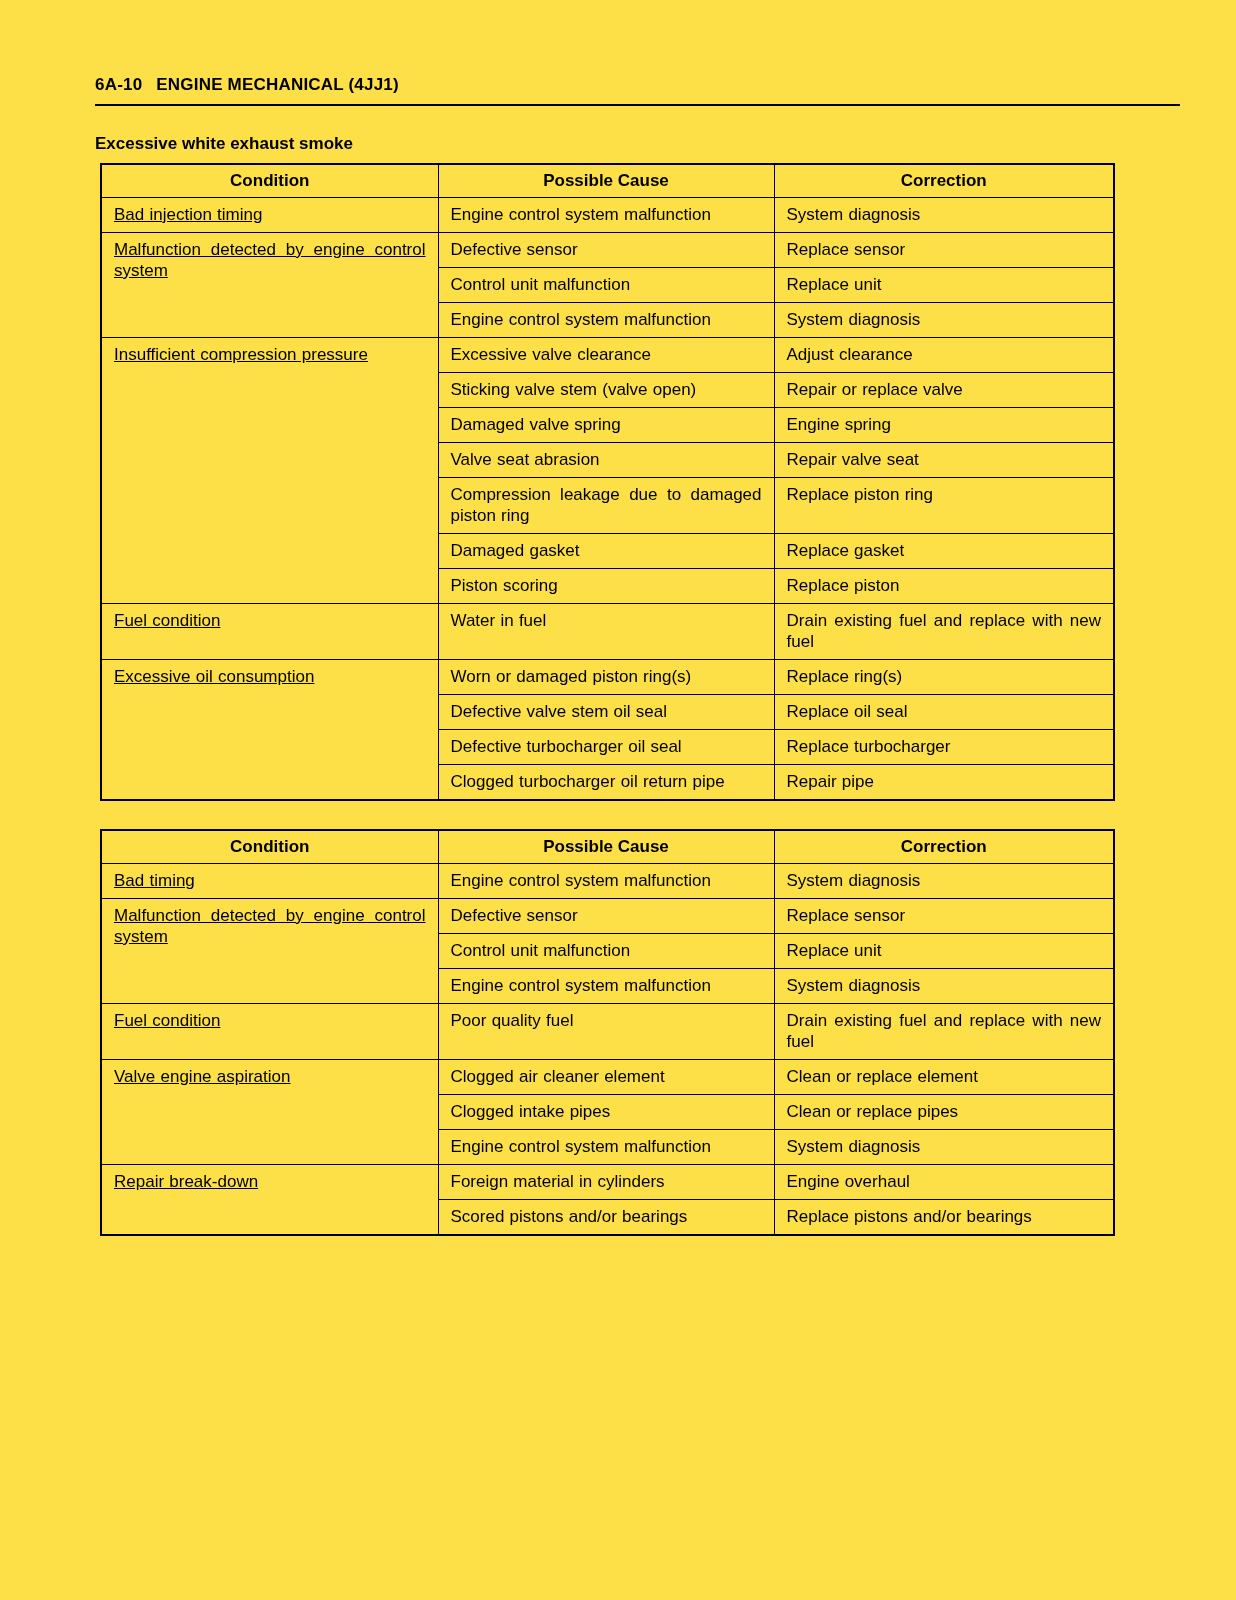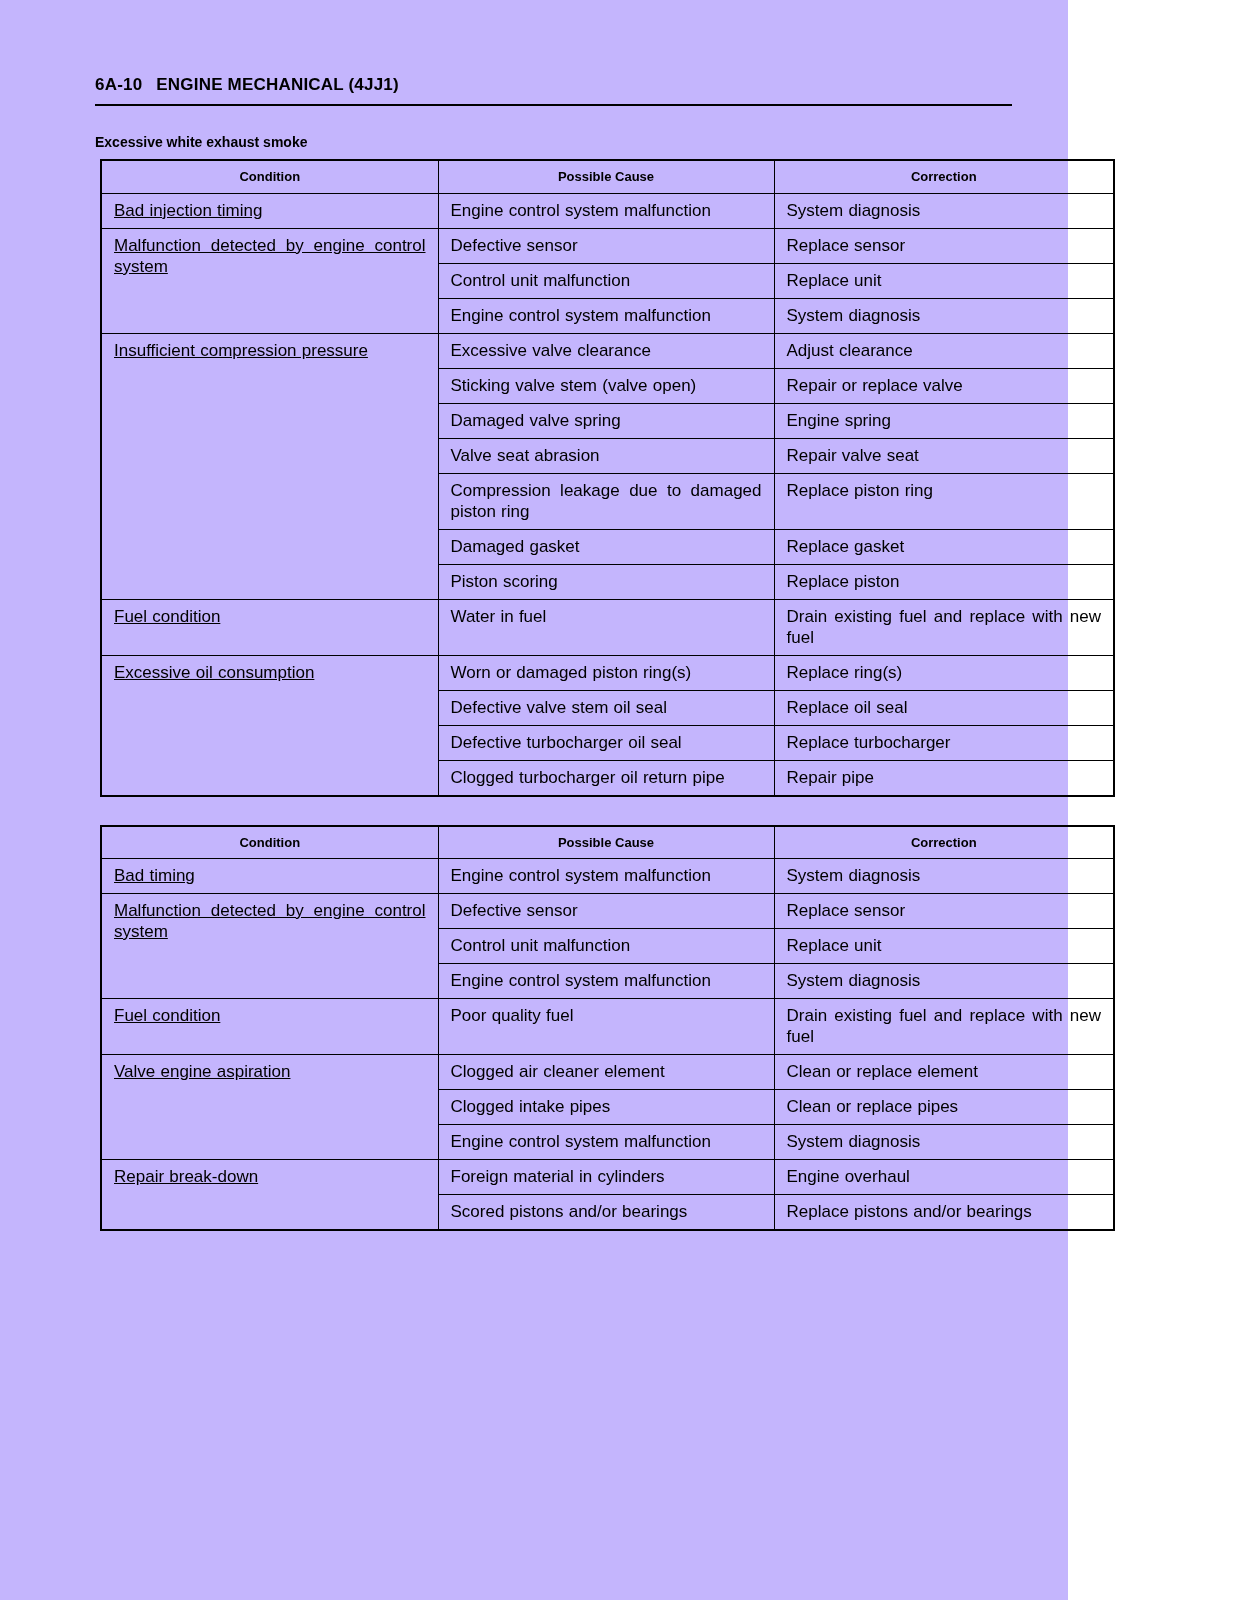--- a/index.html
+++ b/index.html
@@ -6,53 +6,53 @@
     html, body { background: #ffffff; }
     body {
       width: 1236px;
       height: 1600px;
       font-family: "Liberation Sans", sans-serif;
       color: #000000;
       position: relative;
       overflow: hidden;
     }
     .page {
-      width: 1068px;
+      width: 1236px;
       height: 1600px;
-      background: #c4b5fd;
+      background: #fde047;
       padding: 75px 56px 0 95px;
     }
     .page-header {
       font-size: 17px;
       font-weight: bold;
       letter-spacing: 0.2px;
       padding-bottom: 9px;
       border-bottom: 2px solid #000000;
       white-space: nowrap;
     }
     .page-header .code { margin-right: 14px; }
     .section { margin-top: 28px; }
     .section-title {
-      font-size: 14px;
+      font-size: 17px;
       font-weight: bold;
       margin-bottom: 9px;
     }
     table.troubleshoot {
       border-collapse: collapse;
       table-layout: fixed;
       width: 1013px;
       margin-left: 5px;
       border: 2px solid #000000;
     }
     table.troubleshoot col.c-condition  { width: 337px; }
     table.troubleshoot col.c-cause      { width: 336px; }
     table.troubleshoot col.c-correction { width: 340px; }
     table.troubleshoot th {
       border: 1px solid #000000;
-      font-size: 13px;
+      font-size: 17px;
       font-weight: bold;
       text-align: center;
       padding: 6px 8px;
       height: 33px;
       vertical-align: middle;
     }
     table.troubleshoot td {
       border: 1px solid #000000;
       font-size: 17px;
       line-height: 21px;

